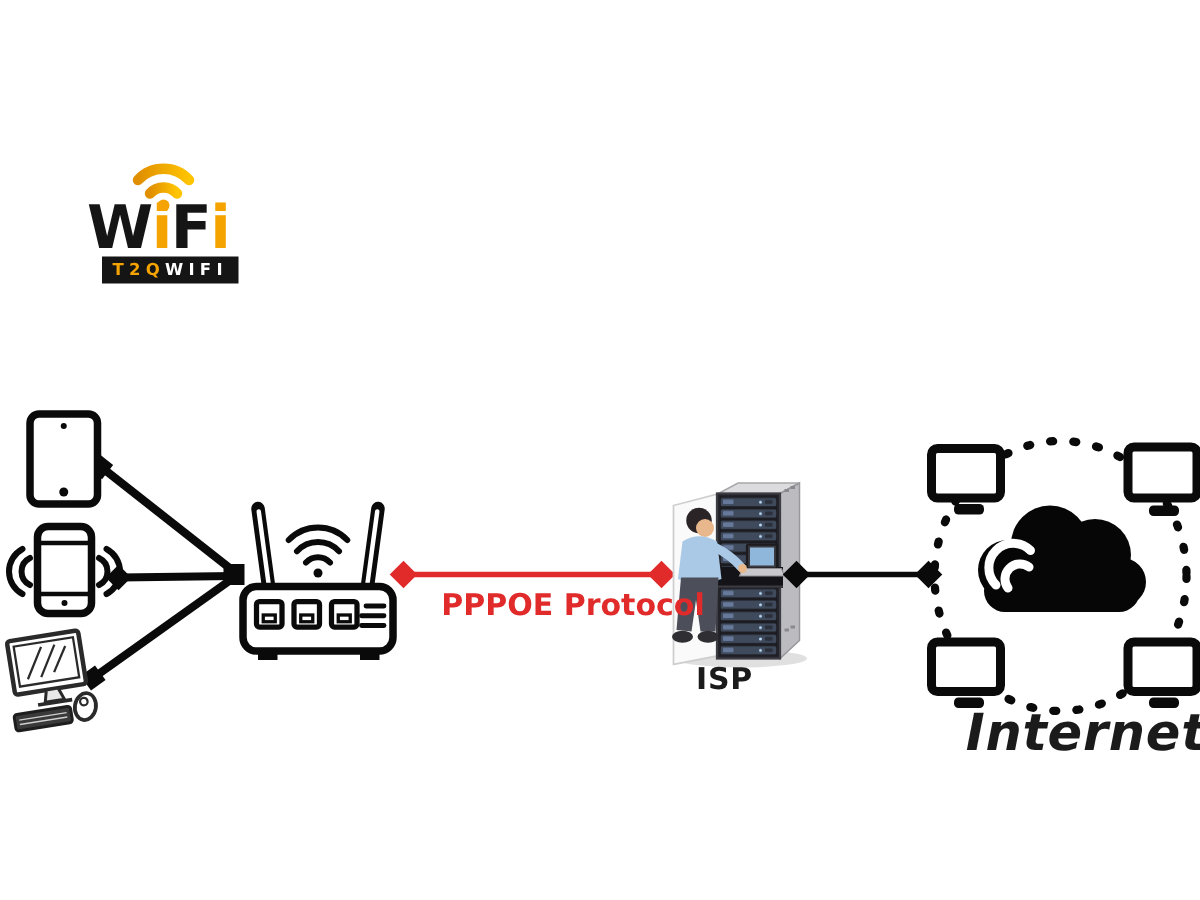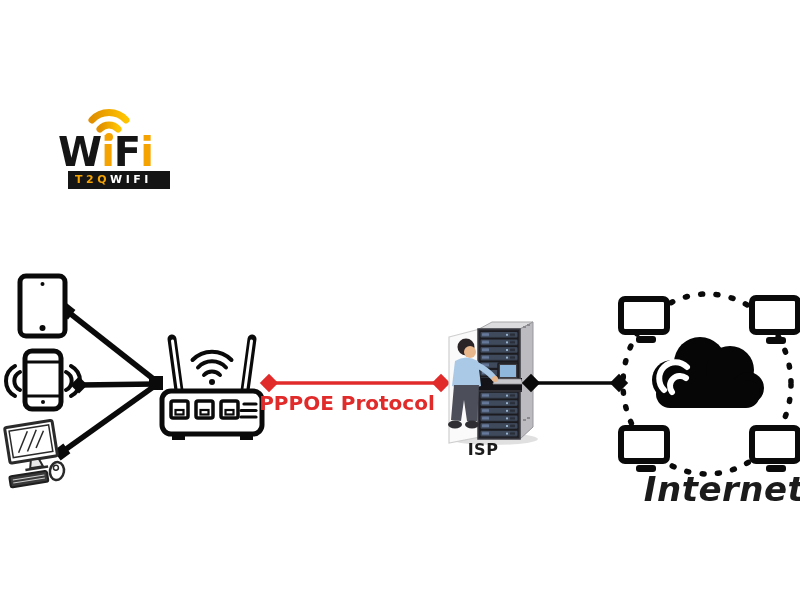--- a/index.html
+++ b/index.html
@@ -8,34 +8,34 @@
     font-family:"DejaVu Sans", sans-serif;
     margin-top:48px;
   }
   svg{display:block;}
   #diagram-svg{position:absolute;left:0;top:0;}
   .label{
     position:absolute;font-weight:700;color:#1b1b1b;
     transform:translateX(-50%);white-space:nowrap;letter-spacing:.5px;
   }
   #router-label{left:212px;top:392px;font-size:24px;}
-  #isp-label{left:483px;top:392px;font-size:16px;}
+  #isp-label{left:483px;top:392px;font-size:20px;}
   #internet-label{left:724px;top:421px;font-size:34px;font-style:italic;}
-  #pppoe-label{left:337px;top:343px;font-size:20px;color:#e12b2b;letter-spacing:0;padding-left:20px;}
+  #pppoe-label{left:372px;top:343px;font-size:20px;color:#e12b2b;letter-spacing:0;padding-left:20px;}
   
   #brand-logo{position:absolute;left:58px;top:58px;width:120px;}
   #brand-arcs{margin-left:22px;}
   #brand-word{
     font-size:40px;font-weight:800;line-height:.8;letter-spacing:-1px;
     margin-top:-4px;color:#151515;
   }
   #brand-word .o{color:#f5a300;}
   #brand-banner{
     margin-top:3px;margin-left:10px;display:inline-block;background:#151515;
-    padding:3px 18px 4px 7px;font-size:11px;font-weight:700;letter-spacing:3.5px;
+    padding:3px 7px 4px 7px;font-size:11px;font-weight:700;letter-spacing:3.5px;
     color:#ffffff;line-height:1;
   }
   #brand-banner .t2q{color:#f5a300;}
 </style>
 </head>
 <body>
 
 <div id="canvas">
 
   <svg id="diagram-svg" width="800" height="600" viewBox="0 0 800 600">

